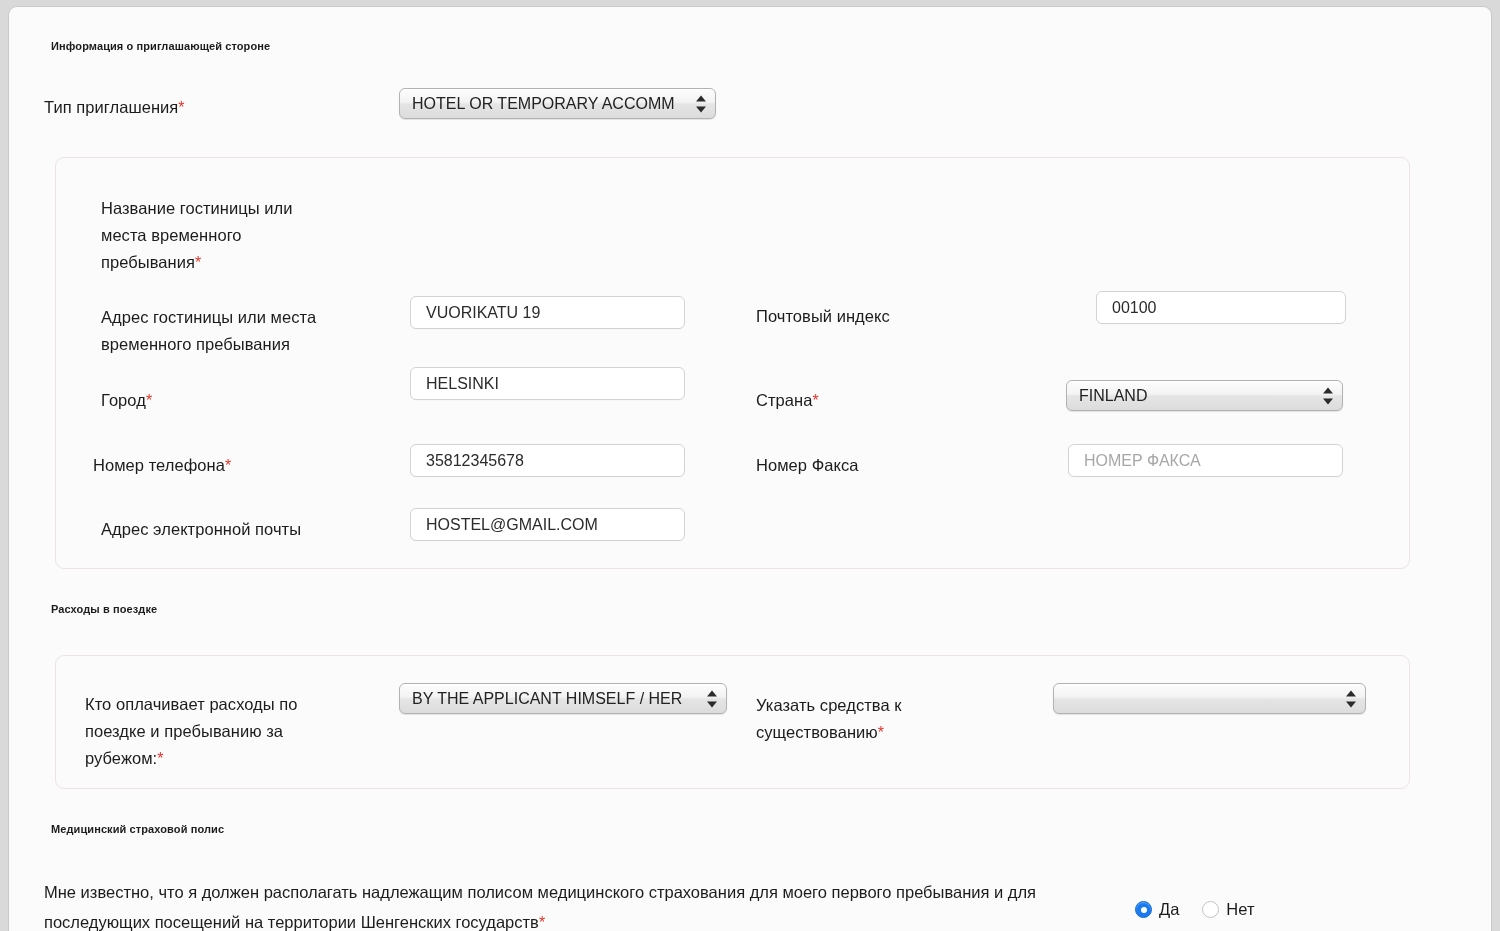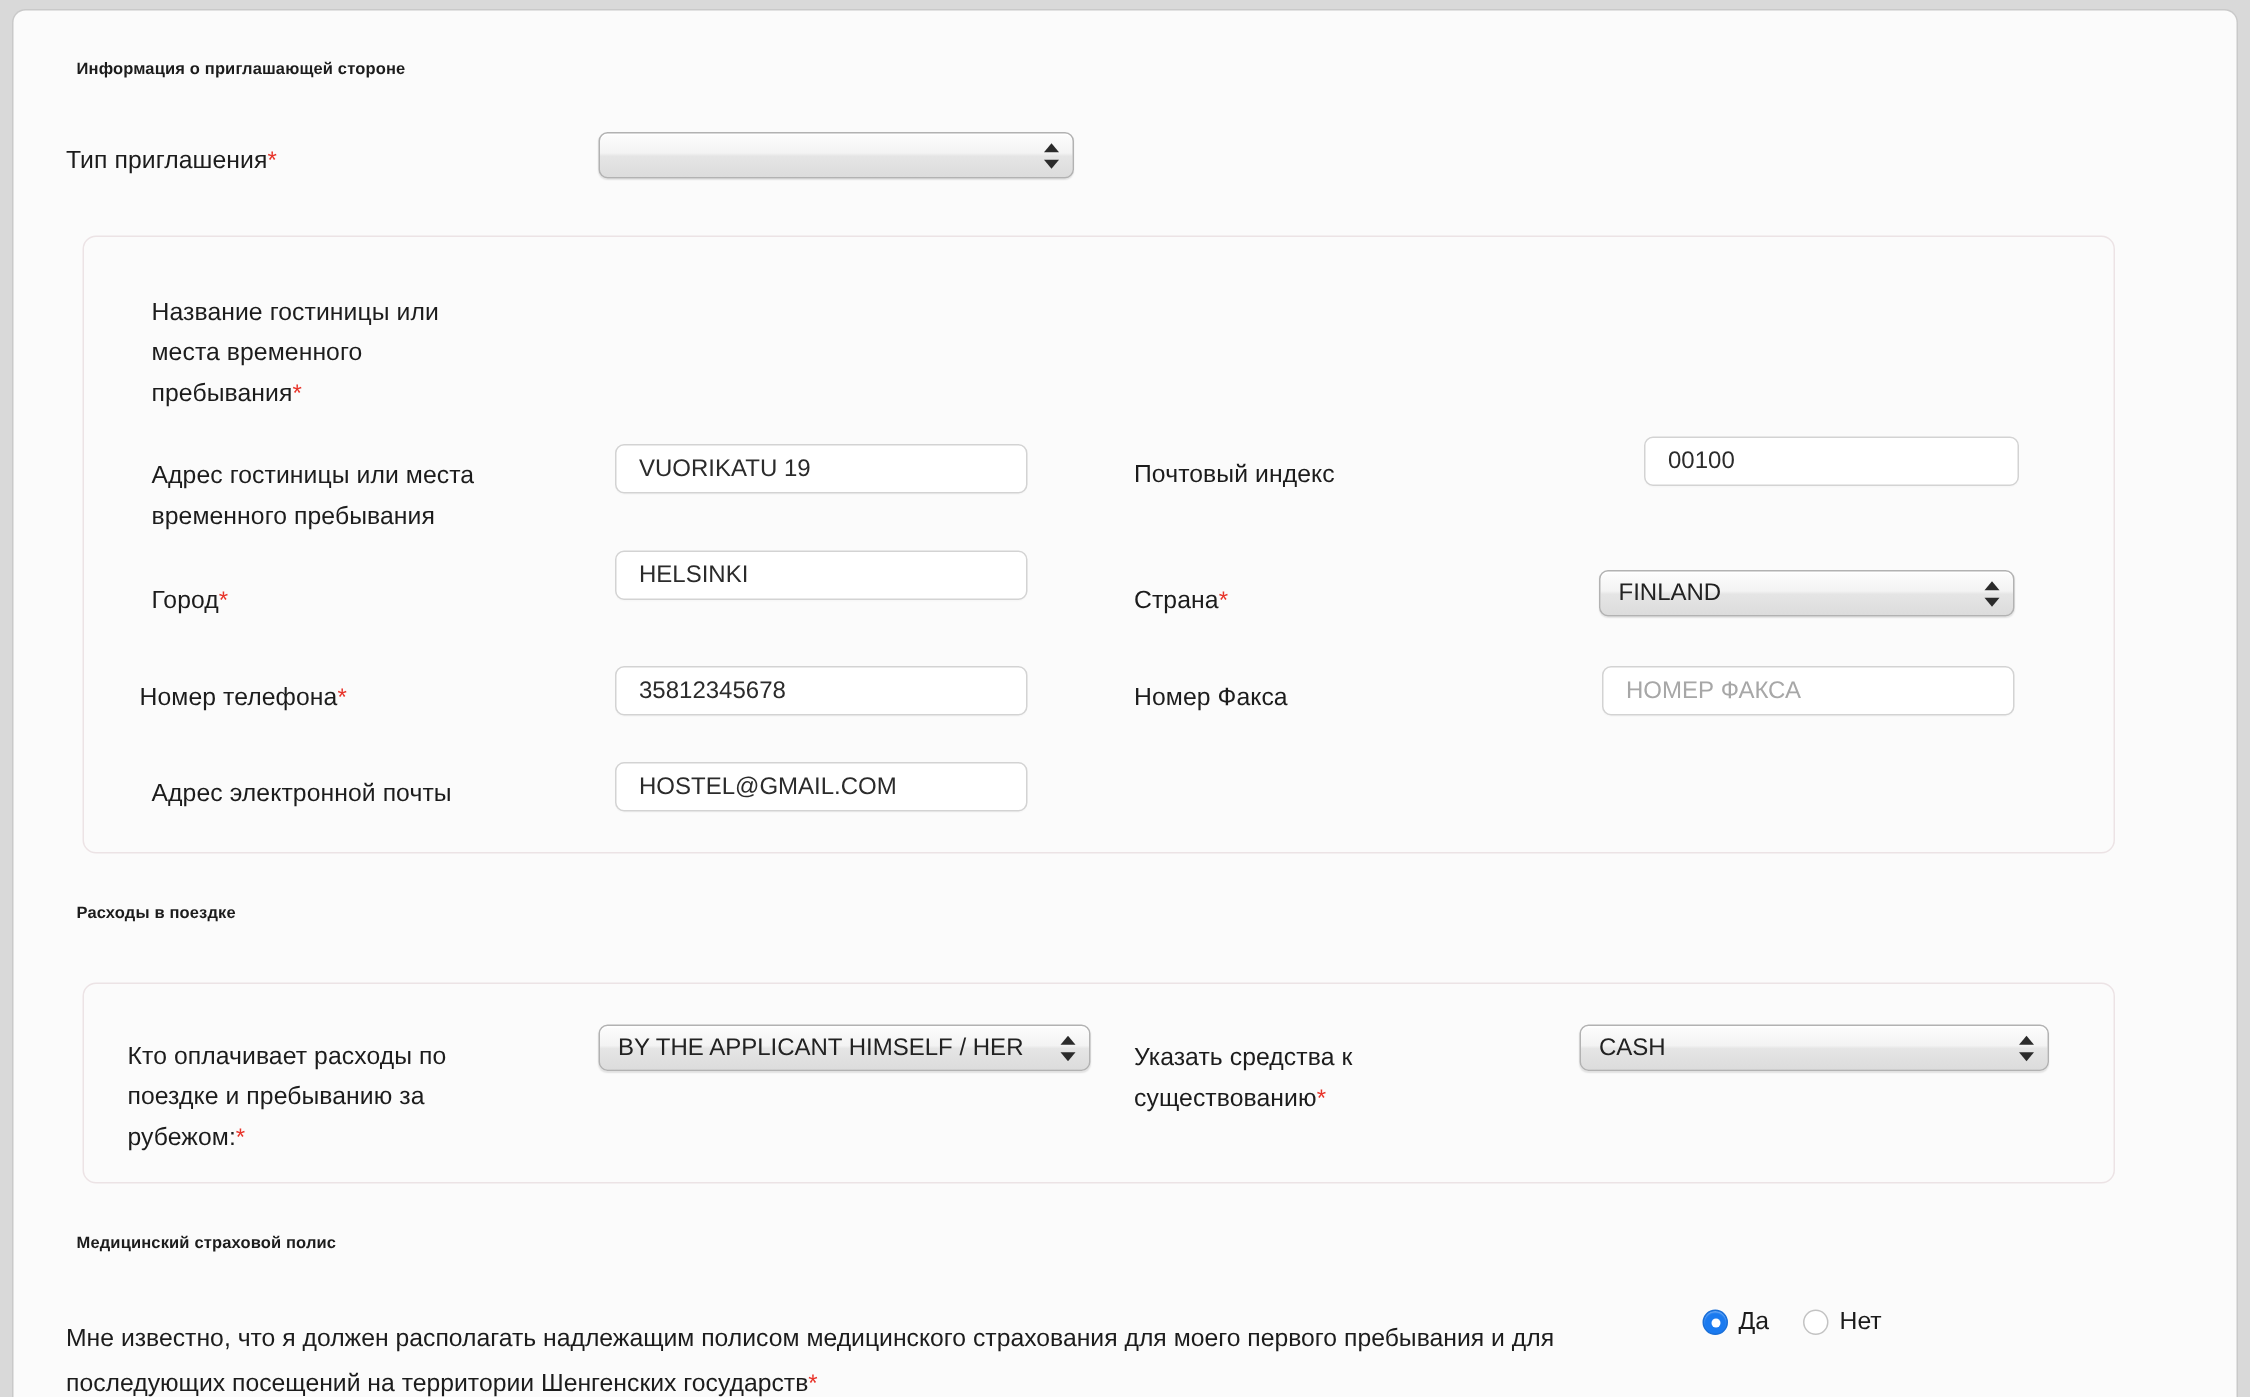--- a/index.html
+++ b/index.html
@@ -144,20 +144,21 @@
     line-height: 30px;
     width: 1010px;
   }
 
   
   .radio-group {
     position: absolute;
     display: flex;
     align-items: center;
     gap: 7px;
+    margin-top: 28px;
   }
   .radio {
     width: 17px;
     height: 17px;
     border-radius: 50%;
     box-sizing: border-box;
     flex: 0 0 auto;
     position: relative;
   }
   .radio.on {
@@ -193,20 +194,21 @@
 <div id="page-frame">
   <div id="content">
 
     <div class="section-title" style="left:42px; top:33px;">Информация о приглашающей стороне</div>
 
     <div class="field-label" style="left:35px; top:87px;">
       <span>Тип приглашения</span><span class="req">*</span>
     </div>
 
     <div class="select-box" style="left:390px; top:81px; width:317px;">
+      <span class="select-value" style="width:275px;">HOTEL OR TEMPORARY ACCOMM</span>
       <span class="select-arrows">
         <i class="tri up"></i>
           <i class="tri down"></i>
       </span>
     </div>
 
     <div class="panel" style="left:46px; top:150px; width:1355px; height:412px;"></div>
 
     <div class="field-label" style="left:92px; top:188px; width:300px;">
       <span>Название гостиницы или</span><br>
@@ -271,21 +273,20 @@
         <i class="tri up"></i>
           <i class="tri down"></i>
       </span>
     </div>
 
     <div class="field-label" style="left:747px; top:685px; width:290px;">
       <span>Указать средства к</span><br>
       <span>существованию</span><span class="req">*</span>
     </div>
     <div class="select-box" style="left:1044px; top:676px; width:313px;">
-      <span class="select-value" style="width:271px;">CASH</span>
       <span class="select-arrows">
         <i class="tri up"></i>
           <i class="tri down"></i>
       </span>
     </div>
 
     <div class="section-title" style="left:42px; top:816px;">Медицинский страховой полис</div>
 
     <div class="statement" style="left:35px; top:870px;">
       <span>Мне известно, что я должен располагать надлежащим полисом медицинского страхования для моего первого</span>

